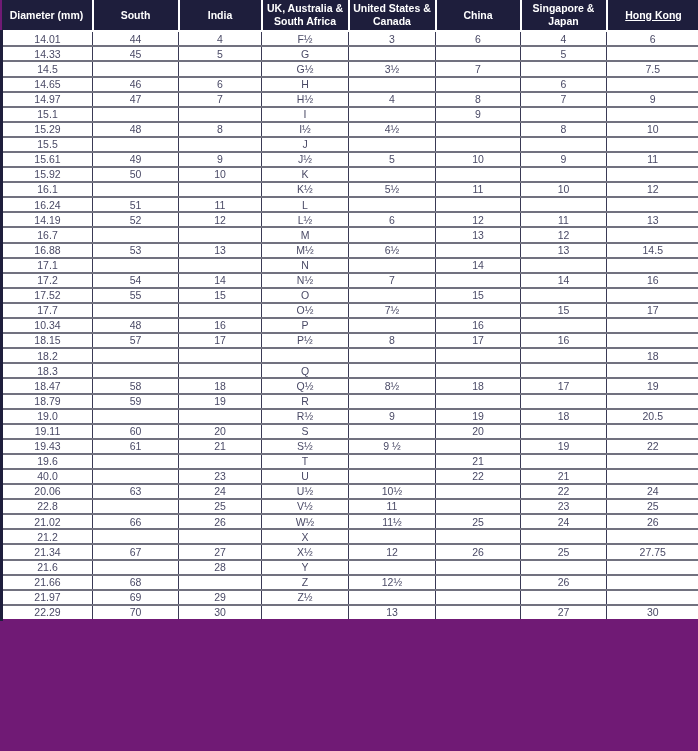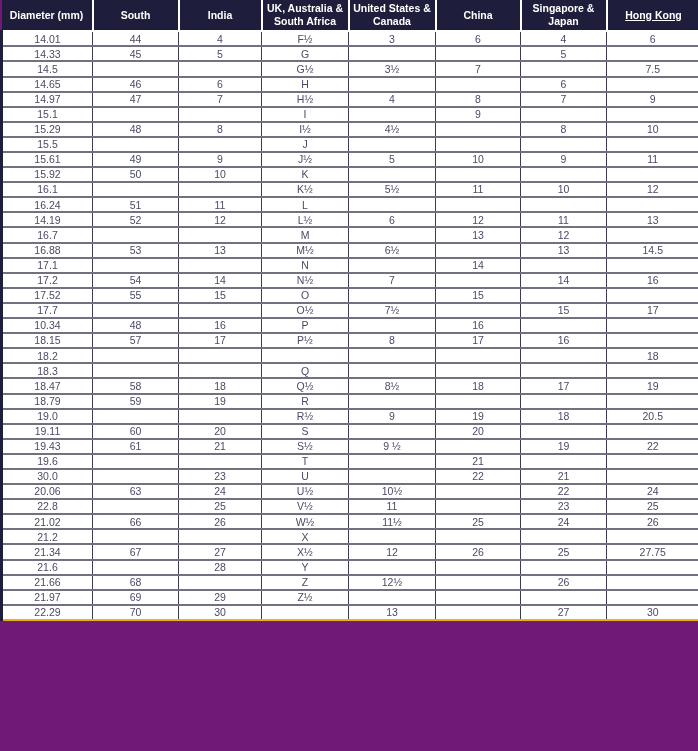--- a/index.html
+++ b/index.html
@@ -57,21 +57,21 @@
     vertical-align: middle;
     border-top: 2px solid #71717f;
     border-bottom: 2px solid #71717f;
     border-left: 1.5px solid #3a3a55;
     border-right: 1.5px solid #3a3a55;
     white-space: nowrap;
     overflow: hidden;
   }
   tbody tr td:first-child  { border-left: 3px solid #1e1e3c; }
   tbody tr td:last-child   { border-right: 2px solid #1e1e3c; }
-  tbody tr:last-child td   { border-bottom: 2px solid #eab308; text-align: center; }
+  tbody tr:last-child td   { border-bottom: 2px solid #701a75; text-align: center; }
 </style>
 </head>
 <body>
 
 <div class="page">
   <table class="ring-table">
     <colgroup>
       <col>
         <col>
         <col>
@@ -378,21 +378,21 @@
           <td>19.6</td>
           <td></td>
           <td></td>
           <td>T</td>
           <td></td>
           <td>21</td>
           <td></td>
           <td></td>
         </tr>
         <tr>
-          <td>30.0</td>
+          <td>40.0</td>
           <td></td>
           <td>23</td>
           <td>U</td>
           <td></td>
           <td>22</td>
           <td>21</td>
           <td></td>
         </tr>
         <tr>
           <td>20.06</td>

